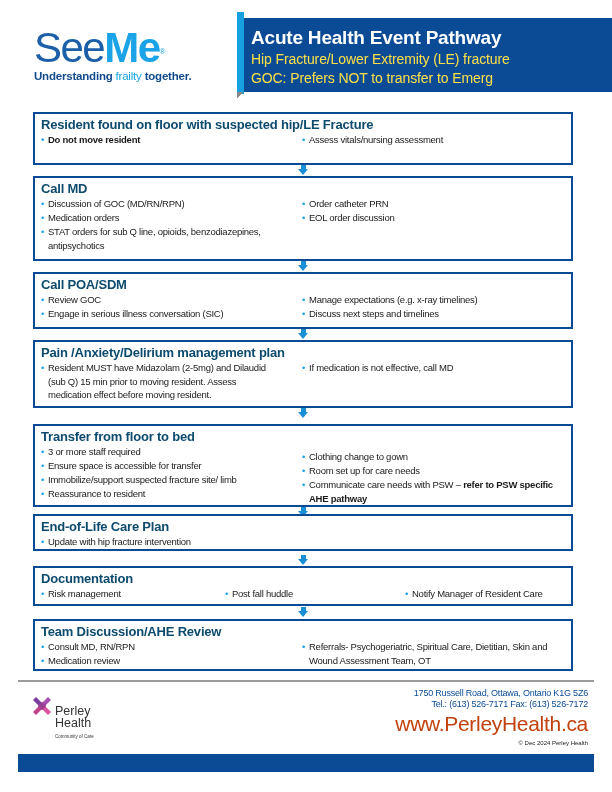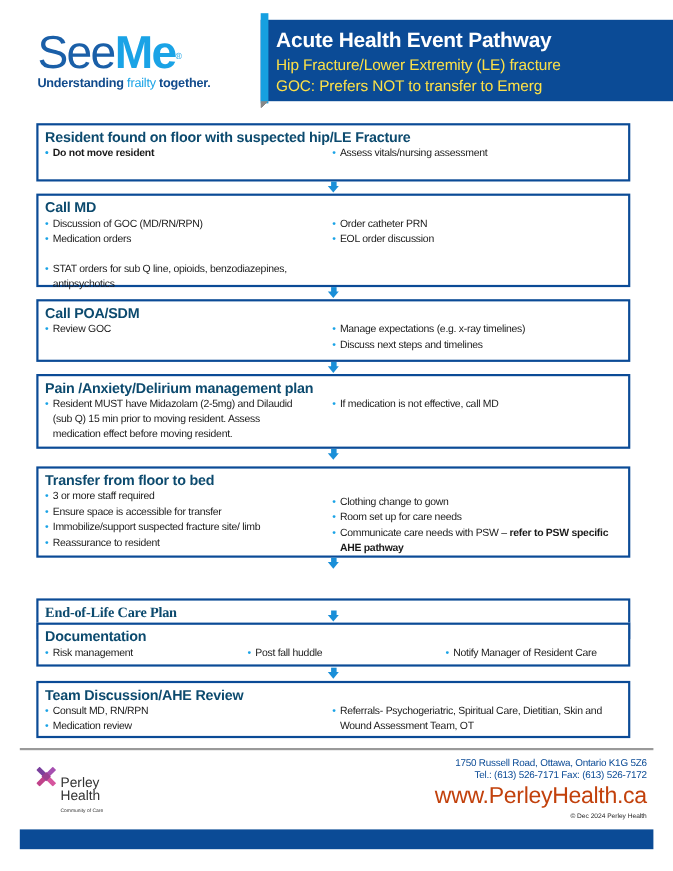--- a/index.html
+++ b/index.html
@@ -81,38 +81,39 @@
     <div class="stem"></div>
     <div class="head"></div>
   </div>
 
 <div class="step" style="top:176px; height:85px;">
   <div class="step-title">Call MD</div>
   <div class="cols">
     <div class="col">
       <div class="item">Discussion of GOC (MD/RN/RPN)</div>
       <div class="item">Medication orders</div>
-      <div class="item multi" style="width:240px;margin-top:13px;">STAT orders for sub Q line, opioids, benzodiazepines, antipsychotics</div>
+      <div class="item multi" style="width:240px;">STAT orders for sub Q line, opioids, benzodiazepines, antipsychotics</div>
     </div>
     <div class="col">
       <div class="item">Order catheter PRN</div>
       <div class="item">EOL order discussion</div>
     </div>
   </div>
 </div>
 <div class="arrow" style="top:261px;">
     <div class="stem"></div>
     <div class="head"></div>
   </div>
 
 <div class="step" style="top:272px; height:57px;">
   <div class="step-title">Call POA/SDM</div>
   <div class="cols">
     <div class="col">
       <div class="item">Review GOC</div>
+      <div class="item">Engage in serious illness conversation (SIC)</div>
     </div>
     <div class="col">
       <div class="item">Manage expectations (e.g. x-ray timelines)</div>
       <div class="item">Discuss next steps and timelines</div>
     </div>
   </div>
 </div>
 <div class="arrow" style="top:329px;">
     <div class="stem"></div>
     <div class="head"></div>
@@ -148,21 +149,21 @@
       <div class="item">Room set up for care needs</div>
       <div class="item multi"><span>Communicate care needs with PSW – </span><span class="bold">refer to PSW specific AHE pathway</span></div>
     </div>
   </div>
 </div>
 <div class="arrow" style="top:507px;">
     <div class="stem"></div>
     <div class="head"></div>
   </div>
 
-<div class="step" style="top:544px; height:37px;font-family:Liberation Serif, serif;">
+<div class="step" style="top:514px; height:37px;">
   <div class="step-title">End-of-Life Care Plan</div>
   <div class="cols">
     <div class="col">
       <div class="item">Update with hip fracture intervention</div>
     </div>
   </div>
 </div>
 <div class="arrow" style="top:555px;">
     <div class="stem"></div>
     <div class="head"></div>

